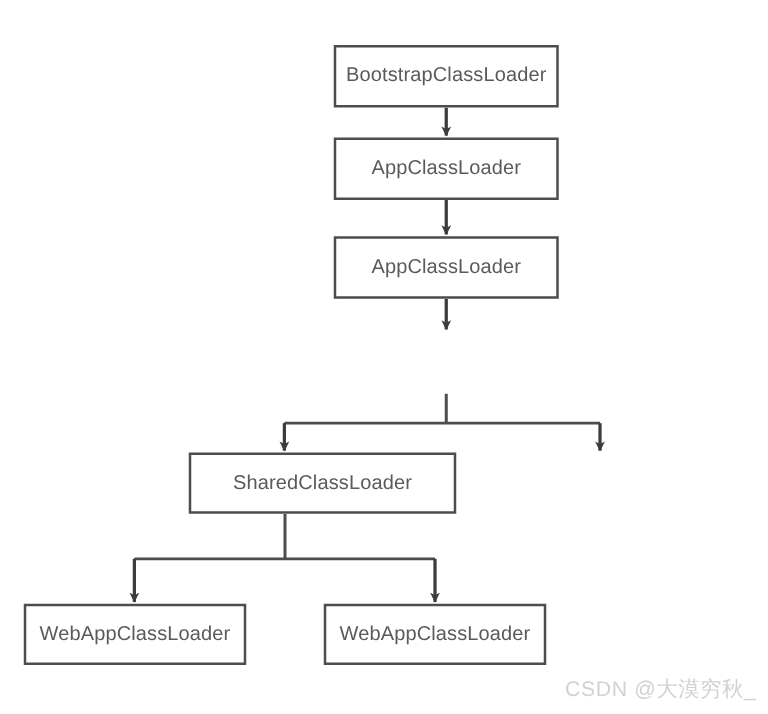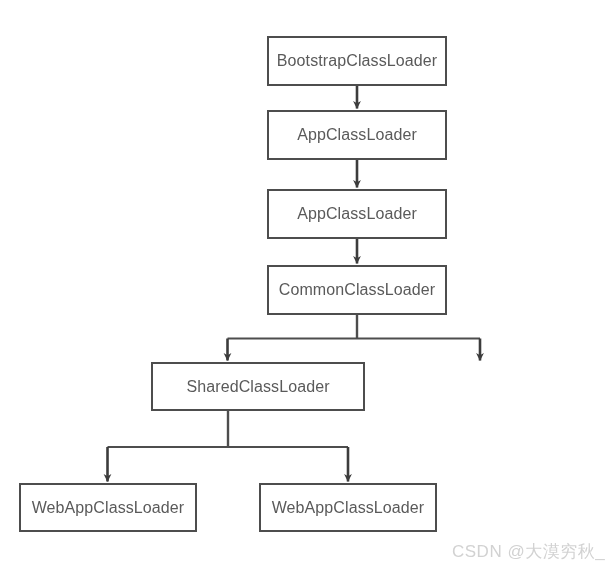--- a/index.html
+++ b/index.html
@@ -104,23 +104,20 @@
   </div>
 
   <div class="node" style="left:267px; top:110px; width:180px; height:50px;">
     <span>AppClassLoader</span>
   </div>
 
   <div class="node" style="left:267px; top:189px; width:180px; height:50px;">
     <span>AppClassLoader</span>
   </div>
 
-  <div class="node" style="left:267px; top:265px; width:180px; height:50px;">
-    <span>CommonClassLoader</span>
-  </div>
 
   <div class="node" style="left:151px; top:362px; width:214px; height:49px;">
     <span>SharedClassLoader</span>
   </div>
 
 
   <div class="node" style="left:19px; top:483px; width:178px; height:49px;">
     <span>WebAppClassLoader</span>
   </div>
 

